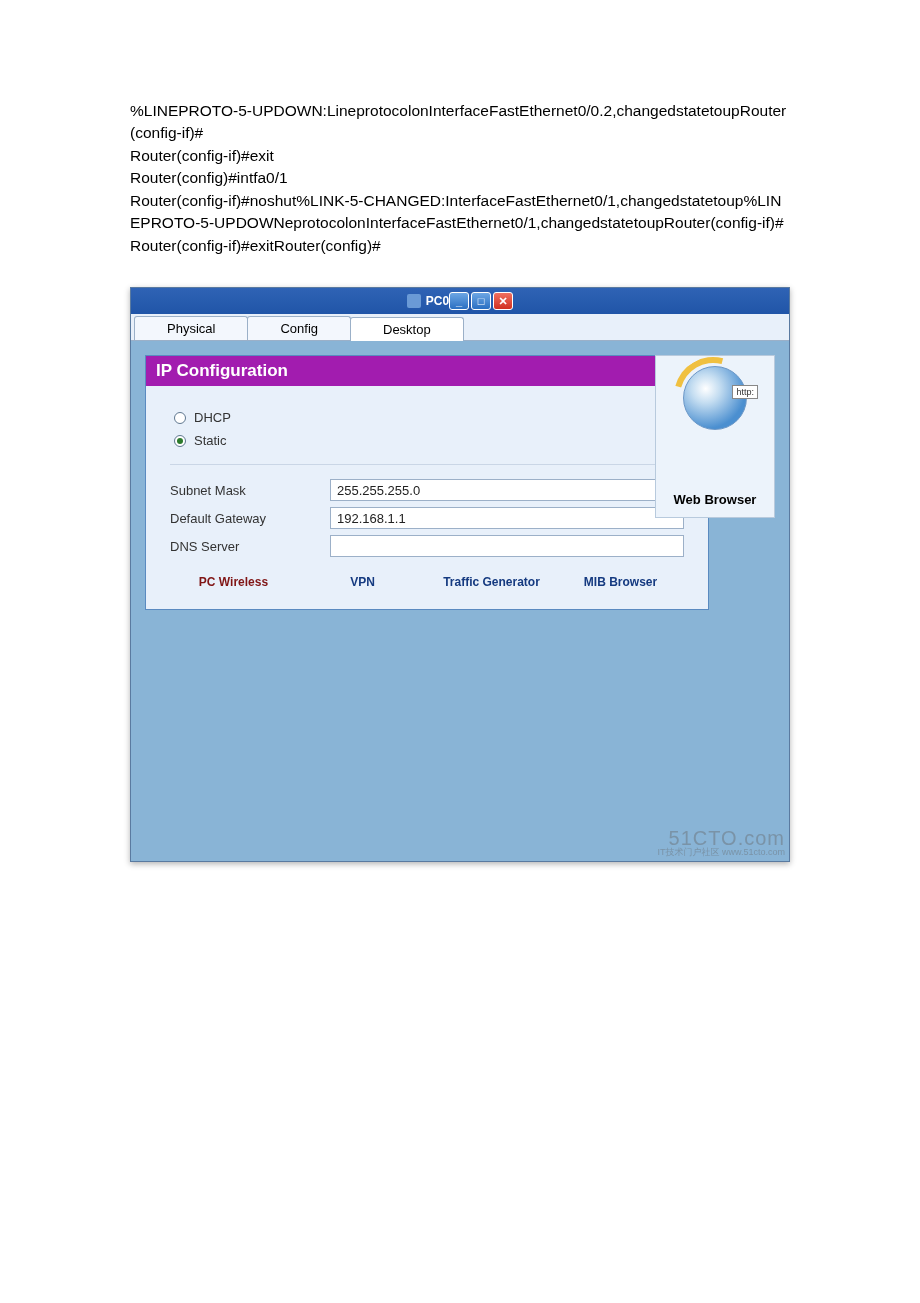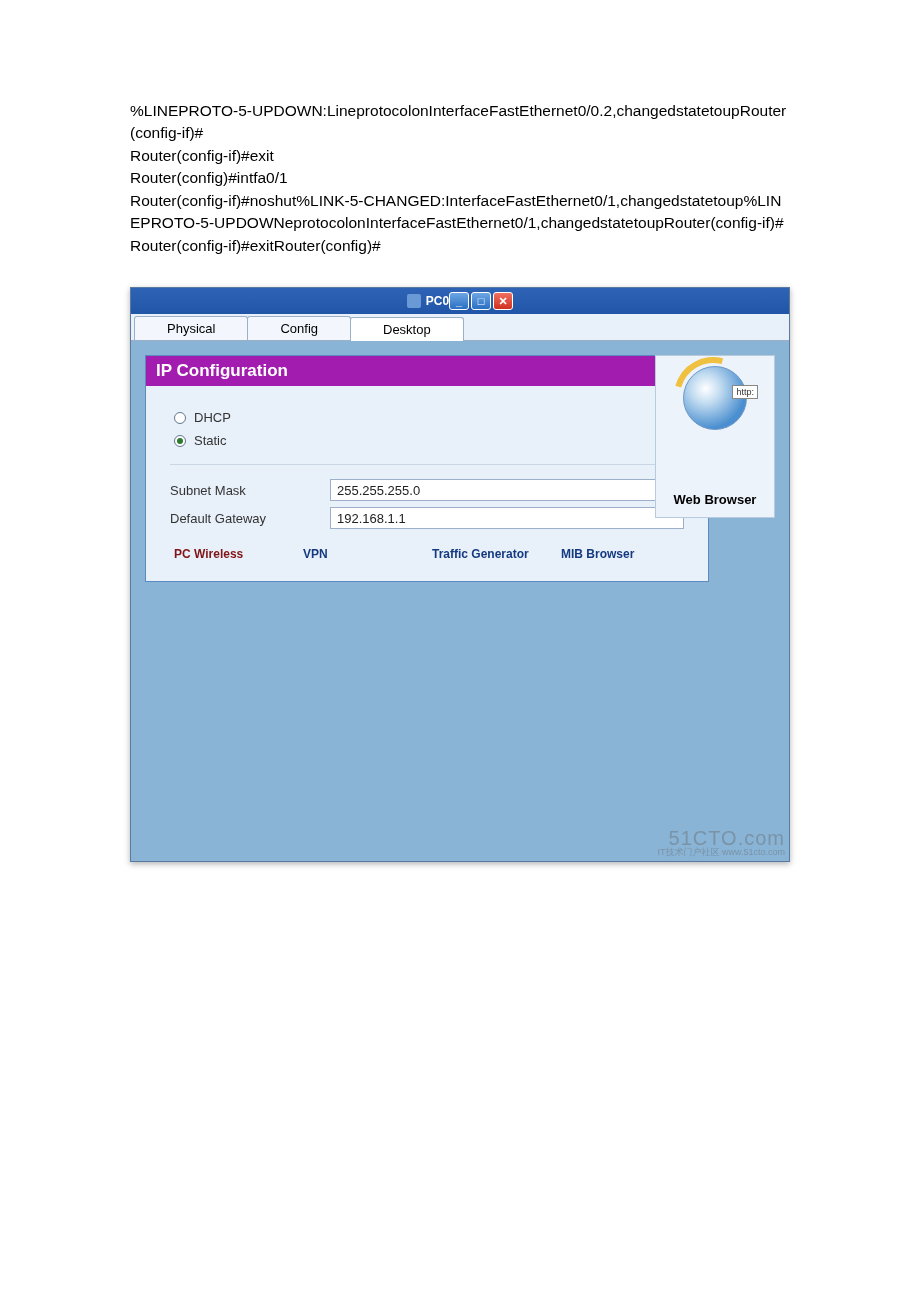--- a/index.html
+++ b/index.html
@@ -118,21 +118,21 @@
   .form-row { display:flex; align-items:center; margin:6px 0; }
   .form-label { width:160px; font-size:13px; color:#333; }
   .form-input {
     flex:1; height:22px; border:1px solid #9cb0c8; background:#fff;
     font-size:13px; padding:0 6px; color:#222;
   }
   .app-row {
     display:flex; gap:10px; margin-top:18px; padding:0 4px;
   }
   .app-cell {
-    flex:1; font-size:12px; font-weight:bold;
+    flex:1; text-align:center; font-size:12px; font-weight:bold;
     color:#801515; line-height:1.3;
   }
   .app-cell.blue { color:#153a80; }
   .side-panel {
     position:absolute; right:14px; top:14px;
     width:120px;
     background:#ecf3fb;
     border:1px solid #b8cadd;
     padding:10px 6px;
     text-align:center;
@@ -215,20 +215,24 @@
         <div class="divider"></div>
 
         <div class="form-row">
           <div class="form-label">Subnet Mask</div>
           <input class="form-input" value="255.255.255.0" style="">
         </div>
         <div class="form-row">
           <div class="form-label">Default Gateway</div>
           <input class="form-input" value="192.168.1.1" style="">
         </div>
+        <div class="form-row">
+          <div class="form-label">DNS Server</div>
+          <input class="form-input" value="" style="">
+        </div>
 
         <div class="app-row">
           <div class="app-cell">PC Wireless</div>
           <div class="app-cell blue">VPN</div>
           <div class="app-cell blue">Traffic Generator</div>
           <div class="app-cell blue">MIB Browser</div>
         </div>
       </div>
     </div>
 

